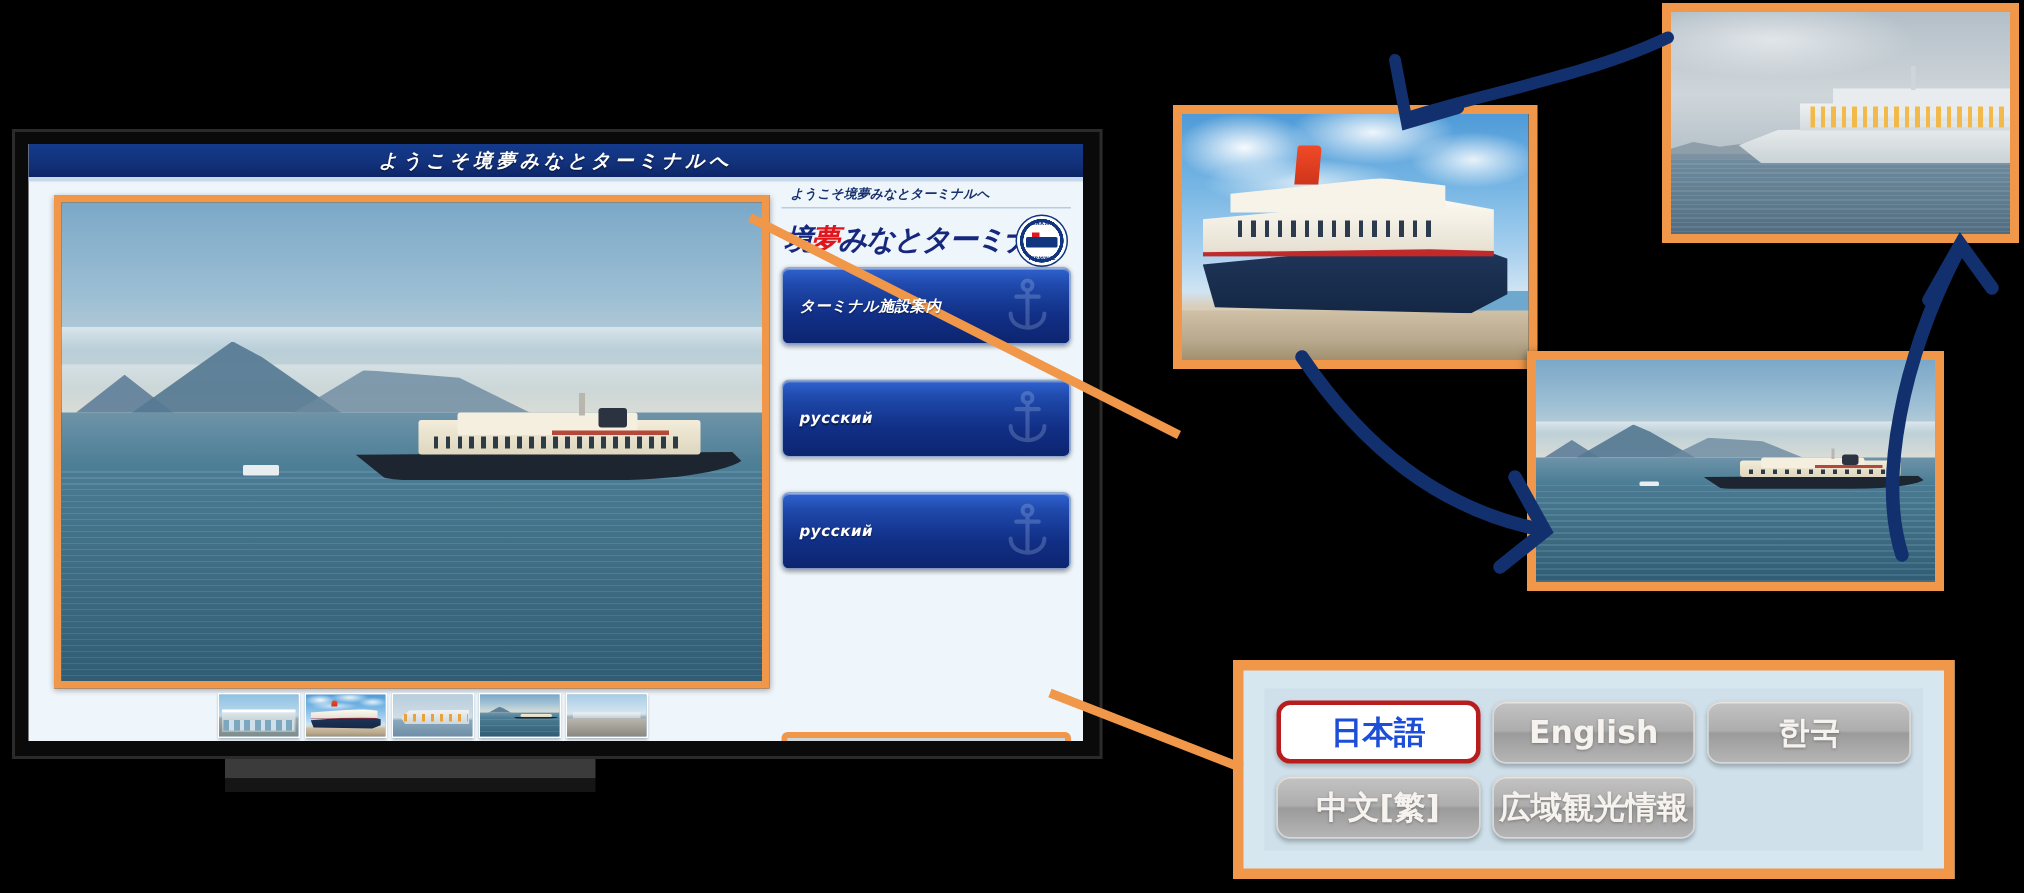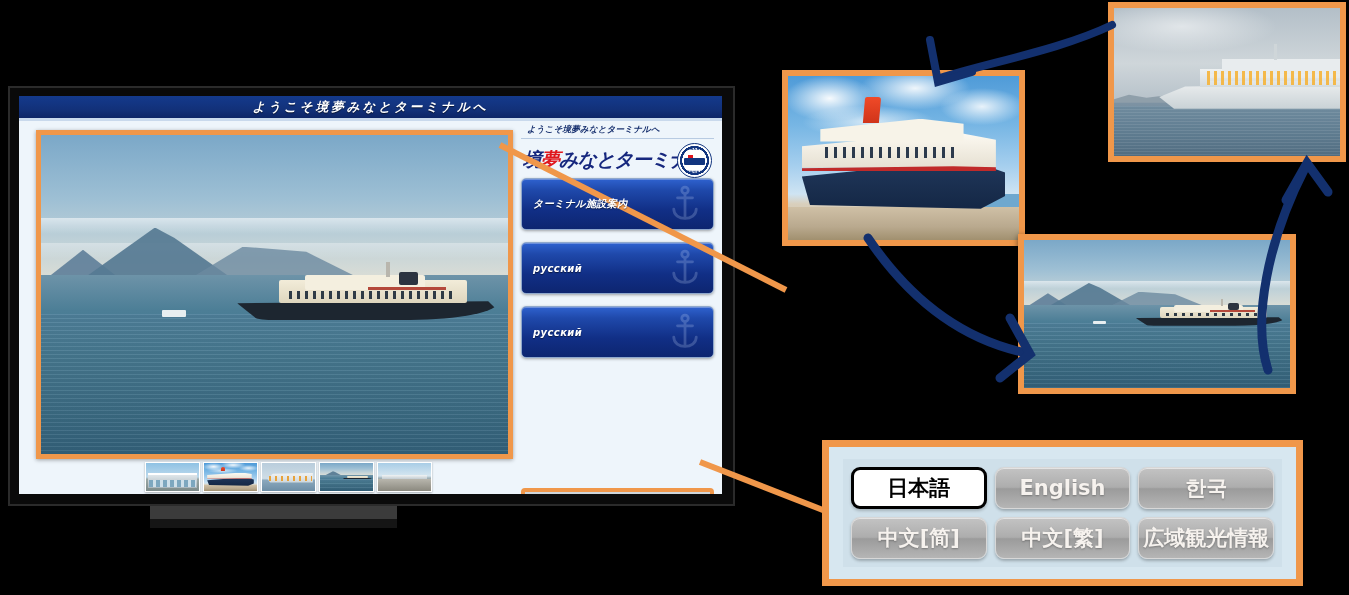--- a/index.html
+++ b/index.html
@@ -163,21 +163,21 @@
      background:radial-gradient(circle,#ffffff 52%,#12357f 53%,#12357f 62%,#ffffff 63%);
      border:1px solid #12357f;overflow:hidden;}
   #logo-emblem .em-top{position:absolute;left:0;top:3px;width:100%;text-align:center;
      font-size:3.6px;color:#12357f;font-weight:700;letter-spacing:.3px;}
   #logo-emblem .em-ship{position:absolute;left:18%;top:42%;width:64%;height:22%;
      background:#12357f;border-radius:1px;}
   #logo-emblem .em-red{position:absolute;left:30%;top:33%;width:14%;height:12%;background:#e0161c;}
   #logo-emblem .em-bot{position:absolute;left:0;bottom:3px;width:100%;text-align:center;
      font-size:3.2px;color:#12357f;font-weight:700;}
 
-  .menu-btn{position:relative;height:50px;margin-bottom:12px;border-radius:5px;
+  .menu-btn{position:relative;height:50px;margin-bottom:23px;border-radius:5px;
      background:linear-gradient(180deg,#2f62cf 0%,#1f49ab 22%,#112f86 62%,#0d2570 100%);
      border:1px solid #8fa8cc;box-shadow:0 1px 3px rgba(0,0,0,.35),inset 0 1px 0 rgba(255,255,255,.3);
      display:flex;align-items:center;overflow:hidden;}
   .menu-btn .label{color:#fff;font-size:10px;font-weight:700;padding-left:11px;
      letter-spacing:.4px;text-shadow:0 1px 1px rgba(0,0,0,.5);z-index:2;}
   .menu-btn .anchor-icon{position:absolute;right:13px;top:6px;width:30px;height:38px;
      opacity:.22;z-index:1;}
 
   
   #lang-panel-tv{position:absolute;left:502px;top:392px;width:193px;height:60px;
@@ -205,21 +205,21 @@
      box-shadow:0 2px 6px rgba(0,0,0,.5);}
   #lang-grid-big{position:absolute;left:14px;top:12px;right:14px;bottom:12px;
      background:#cfe0ea;padding:8px;box-sizing:border-box;
      display:grid;grid-template-columns:repeat(3,1fr);grid-template-rows:1fr 1fr;gap:8px;}
   .lang-btn-lg{border-radius:9px;display:flex;align-items:center;justify-content:center;
      font-size:21px;font-weight:700;color:#f6f2ee;
      background:linear-gradient(180deg,#c3c3c3 0%,#adadad 48%,#9b9b9b 52%,#b5b5b5 100%);
      border:1px solid #d7d7d7;
      box-shadow:0 2px 3px rgba(0,0,0,.25),inset 0 1px 0 rgba(255,255,255,.55);
      text-shadow:0 1px 2px rgba(0,0,0,.28);}
-  .lang-btn-lg.sel{background:#ffffff;color:#000000;border:3px solid #000000;
+  .lang-btn-lg.sel{background:#ffffff;color:#1d4ed8;border:3px solid #b91c1c;
      text-shadow:none;box-shadow:0 2px 3px rgba(0,0,0,.2);}
 
   svg.overlay{position:absolute;left:0;top:0;width:1349px;height:595px;pointer-events:none;}
 </style>
 </head>
 <body>
 
 <div class="abs" id="tv-unit">
   <div class="abs" id="tv-bezel"></div>
 
@@ -413,21 +413,20 @@
         <div class="mast"></div>
       </div>
   </div>
 </div>
 
 <div class="abs" id="callout-lang">
   <div id="lang-grid-big">
     <div class="lang-btn-lg sel">日本語</div>
     <div class="lang-btn-lg">English</div>
     <div class="lang-btn-lg">한국</div>
-    <div class="lang-btn-lg">中文[简]</div>
     <div class="lang-btn-lg">中文[繁]</div>
     <div class="lang-btn-lg">広域観光情報</div>
   </div>
 </div>
 
 <svg class="overlay">
 
   <line x1="500" y1="145" x2="786" y2="290" stroke="#f0974a" stroke-width="6"></line>
 
   <line x1="700" y1="462" x2="828" y2="512" stroke="#f0974a" stroke-width="6"></line>

